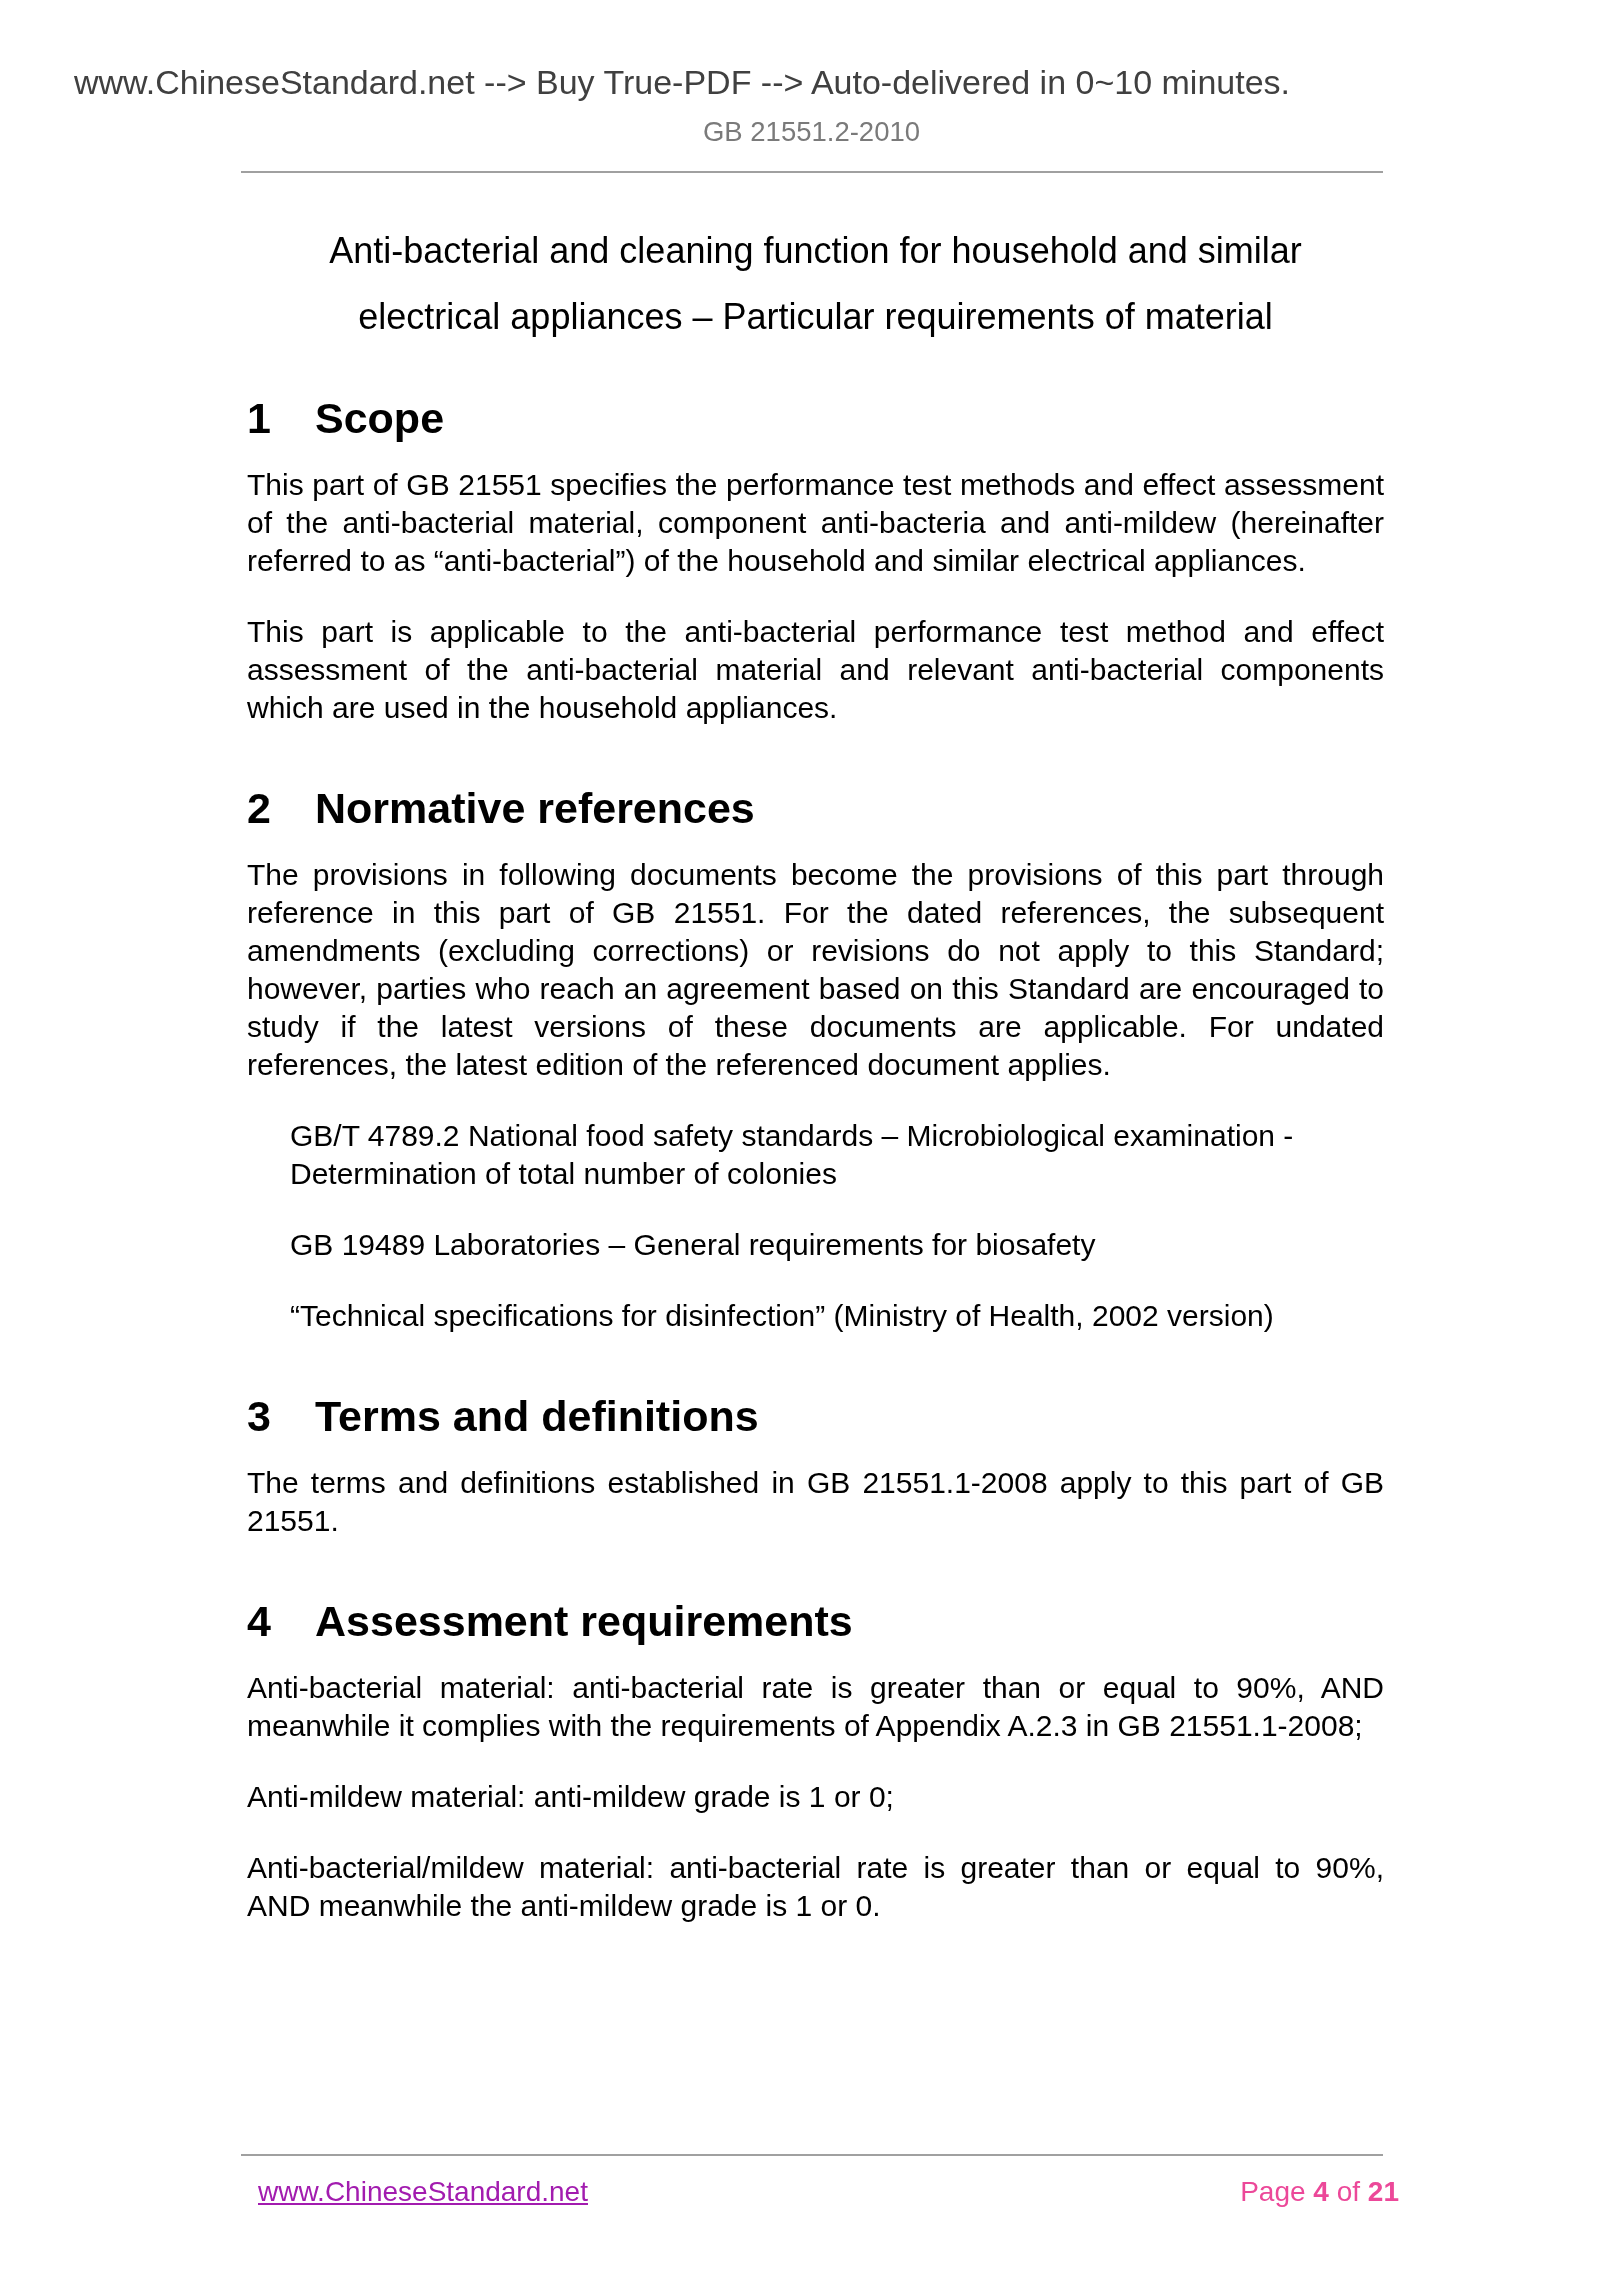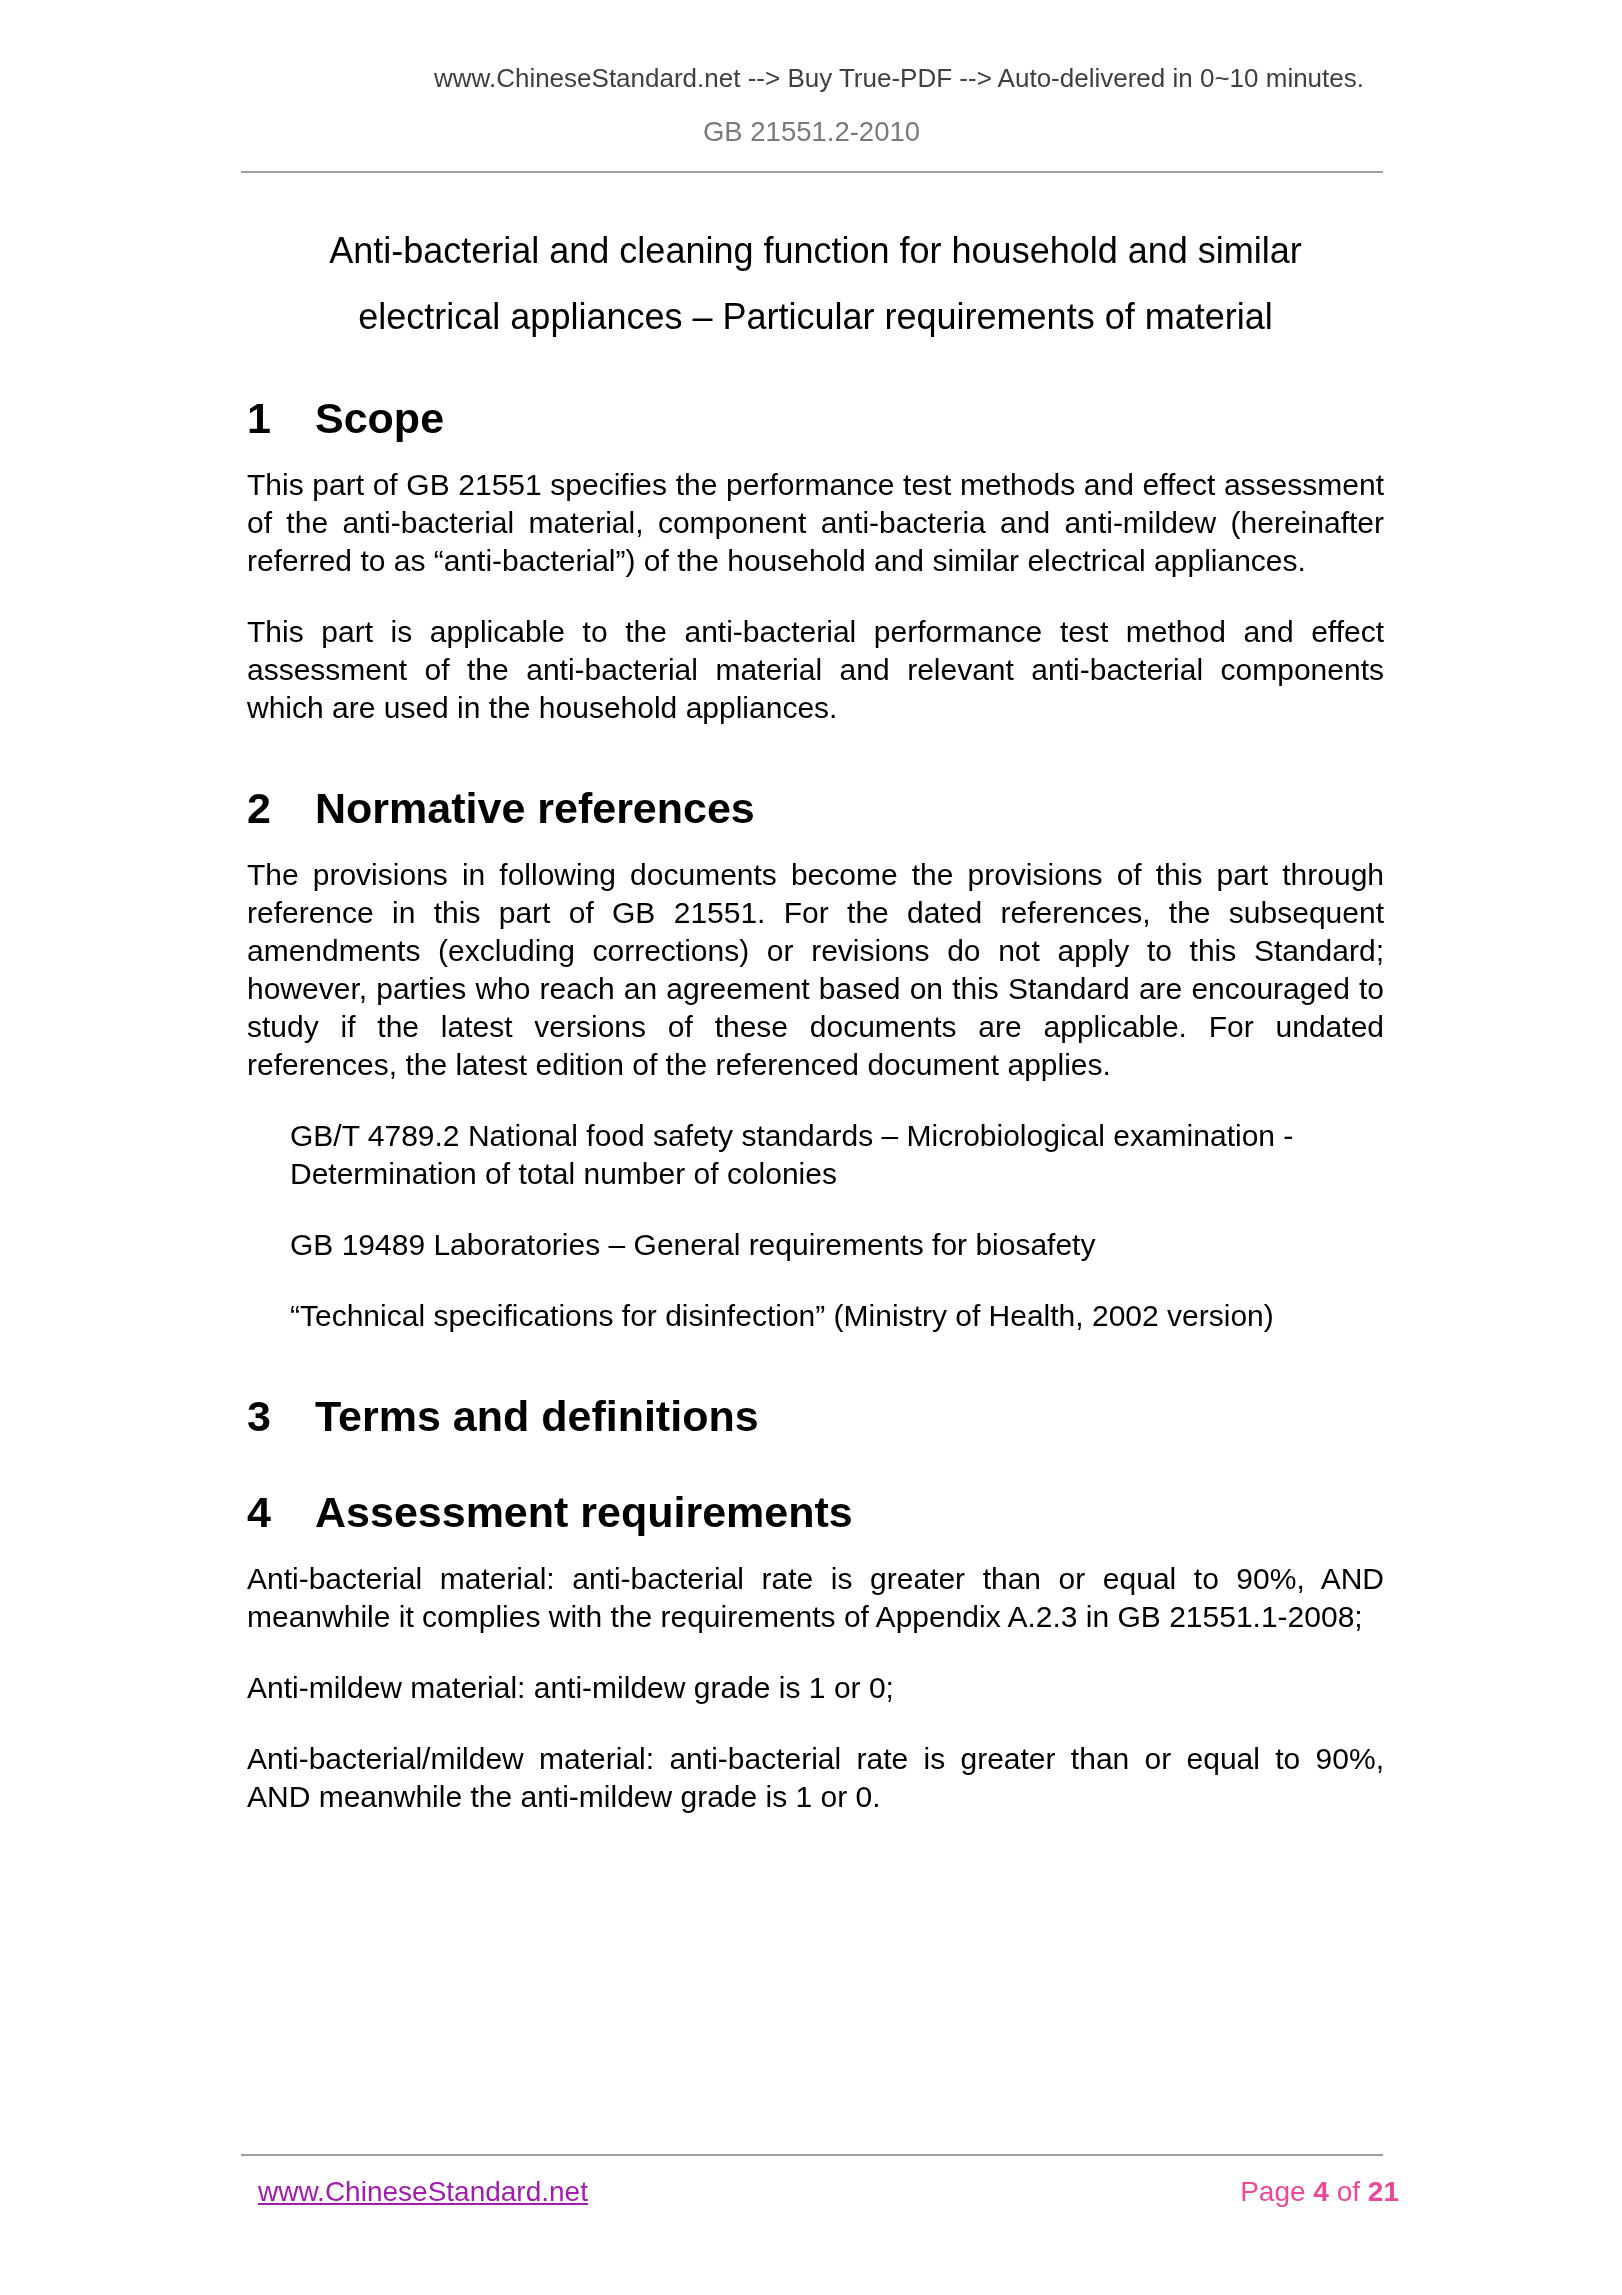--- a/index.html
+++ b/index.html
@@ -1,19 +1,19 @@
 <!DOCTYPE html>
 <html style="font-size:13.3px"><head>
 <meta charset="utf-8">
 <style>
   html, body { margin:0; padding:0; background:#ffffff; }
   body { width:1623px; height:2295px; position:relative; overflow:hidden;
          font-family:"Liberation Sans", sans-serif; color:#000; }
-  .hdr-top { position:absolute; top:65px; left:0; width:1364px; text-align:right;
-             font-size:26px; color:#404040; letter-spacing:0; line-height:1; }
+  .hdr-top { position:absolute; top:65px; left:0; width:1364px; text-align:center;
+             font-size:34px; color:#404040; letter-spacing:0; line-height:1; }
   .hdr-std { position:absolute; top:118px; left:0; width:1623px; text-align:center;
              font-size:27.5px; color:#7a7a7a; line-height:1; }
   .hdr-rule { position:absolute; top:171px; left:241px; width:1142px; height:0;
               border-top:2.5px solid #a0a0a0; }
   .content { position:absolute; left:247px; top:218px; width:1137px; }
   .doc-title { text-align:center; font-weight:normal; font-size:36px; line-height:66px;
                margin:0 0 43px 0; }
   .sec-h { font-weight:bold; font-size:43px; line-height:50px; margin:0 0 23px 0;
            display:flex; }
   .sec-num { width:68px; display:inline-block; }
@@ -56,20 +56,21 @@
   <div class="p">The provisions in following documents become the provisions of this part through reference in this part of GB 21551. For the dated references, the subsequent amendments (excluding corrections) or revisions do not apply to this Standard; however, parties who reach an agreement based on this Standard are encouraged to study if the latest versions of these documents are applicable. For undated references, the latest edition of the referenced document applies.</div>
   <div class="ref">GB/T 4789.2 National food safety standards – Microbiological examination - Determination of total number of colonies</div>
   <div class="ref">GB 19489 Laboratories – General requirements for biosafety</div>
   <div class="ref">“Technical specifications for disinfection” (Ministry of Health, 2002 version)</div>
   <div class="sec-gap"></div>
 
   <div class="sec-h">
     <span class="sec-num">3</span>
     <span>Terms and definitions</span>
   </div>
+  <div class="p">The terms and definitions established in GB 21551.1-2008 apply to this part of GB 21551.</div>
   <div class="sec-gap"></div>
 
   <div class="sec-h">
     <span class="sec-num">4</span>
     <span>Assessment requirements</span>
   </div>
   <div class="p">Anti-bacterial material: anti-bacterial rate is greater than or equal to 90%, AND meanwhile it complies with the requirements of Appendix A.2.3 in GB 21551.1-2008;</div>
   <div class="p">Anti-mildew material: anti-mildew grade is 1 or 0;</div>
   <div class="p">Anti-bacterial/mildew material: anti-bacterial rate is greater than or equal to 90%, AND meanwhile the anti-mildew grade is 1 or 0.</div>
 </div>

